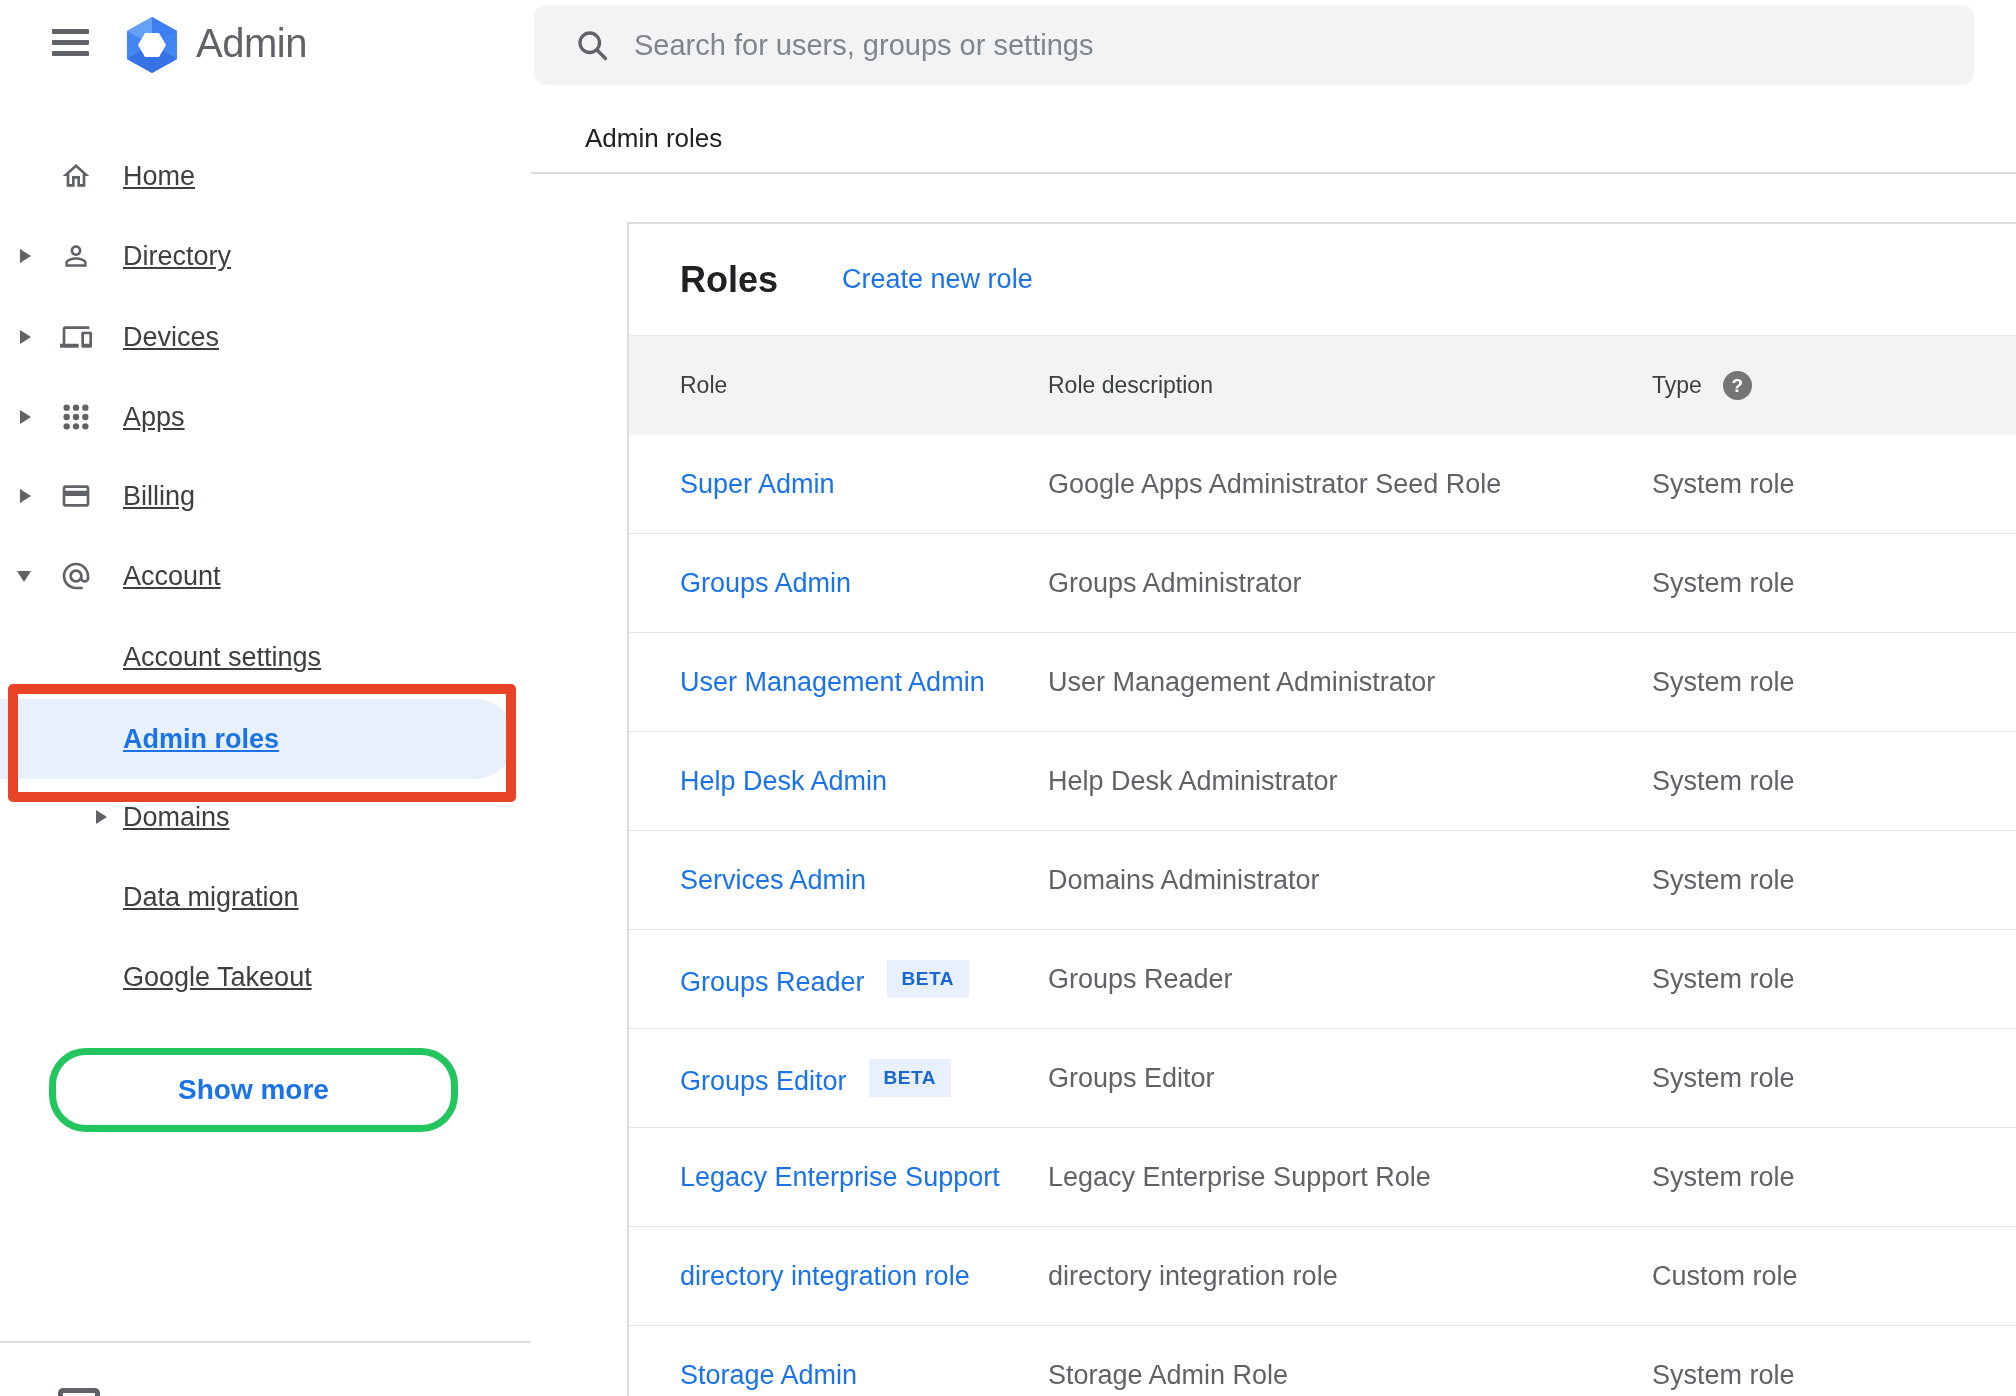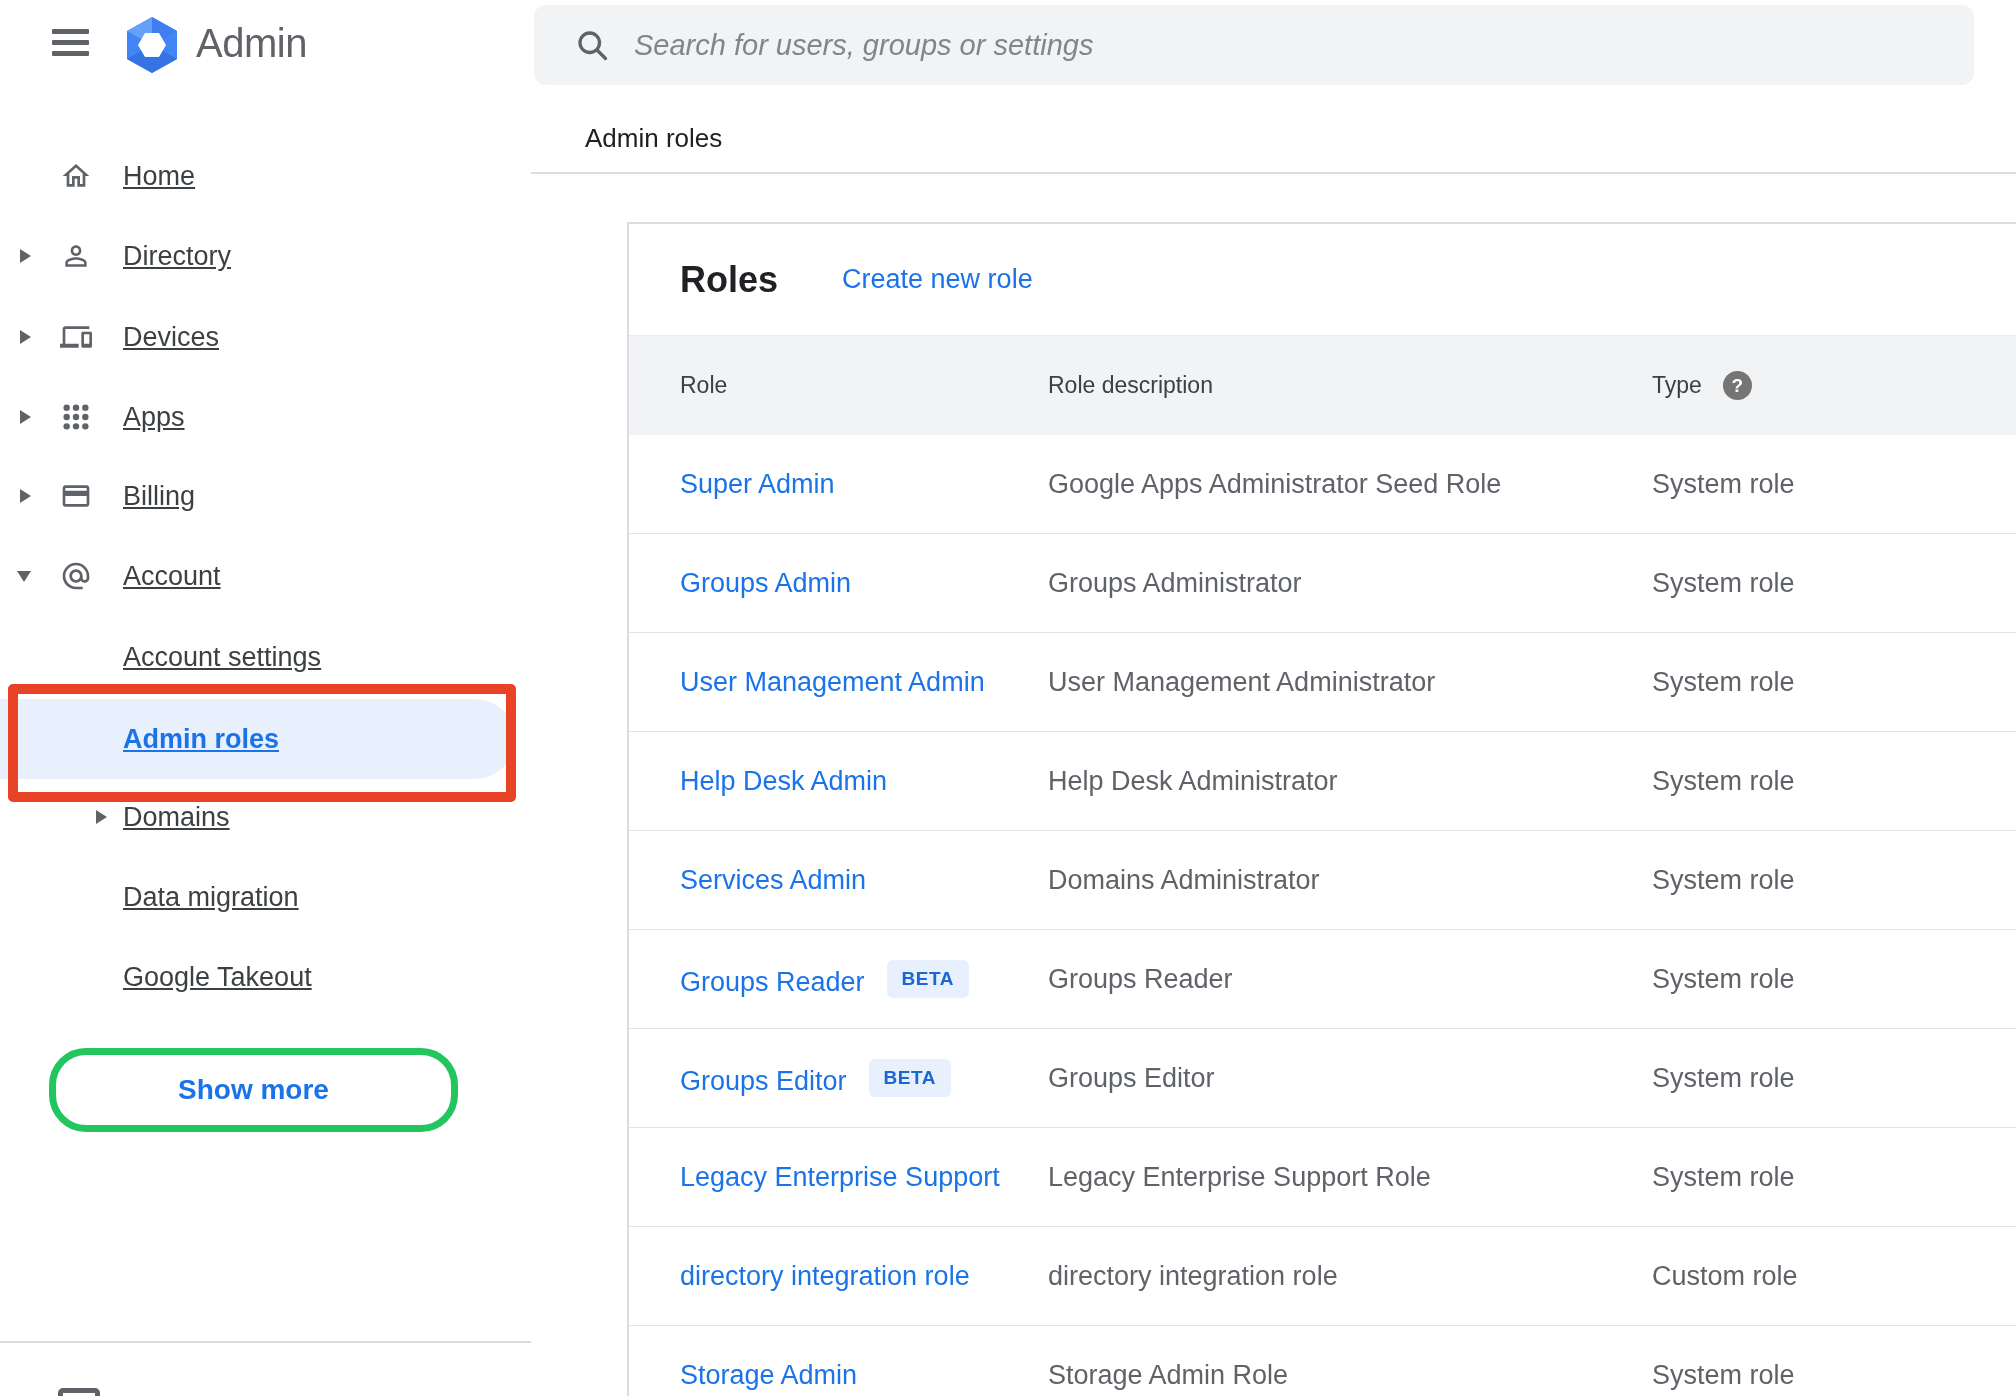--- a/index.html
+++ b/index.html
@@ -12,21 +12,21 @@
   .hamburger{position:absolute;left:52px;top:29px;width:37px;height:29px;cursor:pointer;}
   .hamburger span{display:block;height:5px;background:#5f6368;border-radius:1px;margin-bottom:6px;}
   .logo-hex{position:absolute;left:126px;top:16px;width:52px;height:58px;}
   .logo-text{position:absolute;left:196px;top:21px;font-size:40px;color:#5f6368;letter-spacing:-0.5px;}
   
   .search-bar{
     position:absolute;left:534px;top:5px;width:1440px;height:80px;
     background:#f1f3f4;border-radius:12px;display:flex;align-items:center;cursor:text;
   }
   .search-bar svg{margin-left:40px;flex:0 0 auto;}
-  .search-placeholder{margin-left:24px;font-size:29px;color:#80868b;font-style:italic;}
+  .search-placeholder{margin-left:24px;font-size:29px;color:#80868b;}
   
   .breadcrumb{position:absolute;left:585px;top:123px;font-size:26px;color:#202124;}
   .top-divider{position:absolute;left:531px;top:172px;width:1485px;height:2px;background:#dadce0;}
   
   .nav-item{position:absolute;left:0;width:531px;height:80px;display:flex;align-items:center;cursor:pointer;}
   .caret-right{position:absolute;left:20px;width:0;height:0;border-left:11px solid #5f6368;border-top:7px solid transparent;border-bottom:7px solid transparent;}
   .caret-down{position:absolute;left:17px;width:0;height:0;border-top:11px solid #5f6368;border-left:7px solid transparent;border-right:7px solid transparent;}
   .caret-sub{left:96px;}
   .nav-icon{position:absolute;left:60px;width:32px;height:32px;color:#5f6368;}
   .nav-icon svg{width:32px;height:32px;fill:#5f6368;}
@@ -56,21 +56,21 @@
   .col-type{flex:1;display:flex;align-items:center;}
   .help-icon{
     margin-left:21px;width:29px;height:29px;border-radius:50%;background:#757575;color:#fff;
     font-size:19px;font-weight:bold;display:flex;align-items:center;justify-content:center;cursor:pointer;
   }
   .trow{height:98px;border-bottom:1px solid #e3e3e3;display:flex;align-items:center;}
   .cell-role{width:368px;padding-left:51px;flex:0 0 auto;display:flex;align-items:flex-end;}
   .role-link{font-size:27px;color:#1a73e8;text-decoration:none;cursor:pointer;white-space:nowrap;}
   .beta-badge{
     margin-left:22px;background:#e8f0fe;color:#1967d2;font-size:19px;font-weight:bold;
-    letter-spacing:0.5px;padding:8px 15px;border-radius:6px;
+    letter-spacing:0.5px;padding:8px 15px;border-radius:0;
   }
   .beta-badge:empty{display:none;}
   .cell-desc{width:604px;flex:0 0 auto;font-size:27px;color:#5f6368;}
   .cell-type{flex:1;font-size:27px;color:#5f6368;}
 </style>
 </head>
 <body>
 
 <div class="hamburger">
   <span></span>

